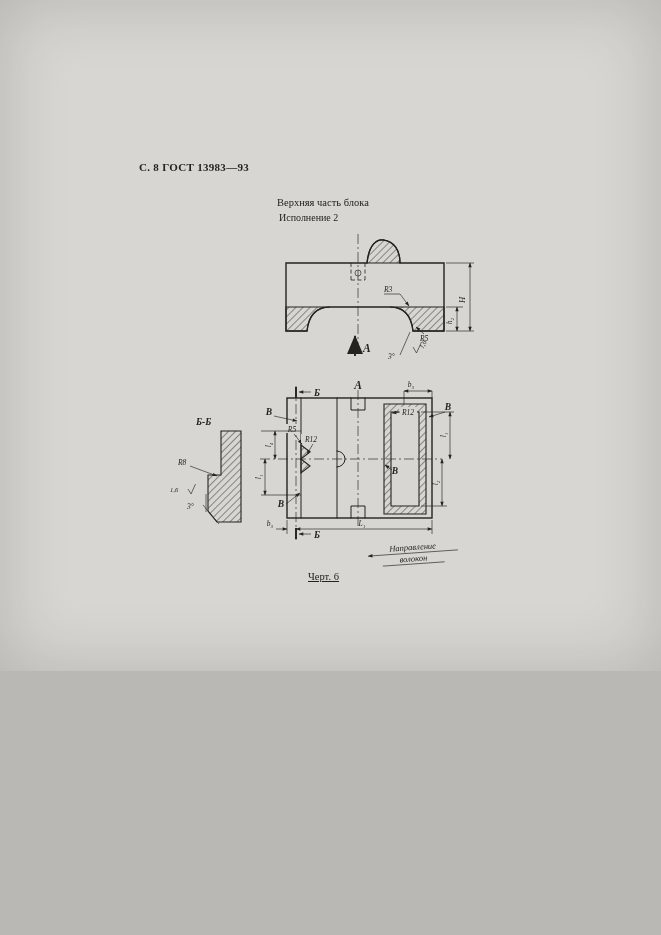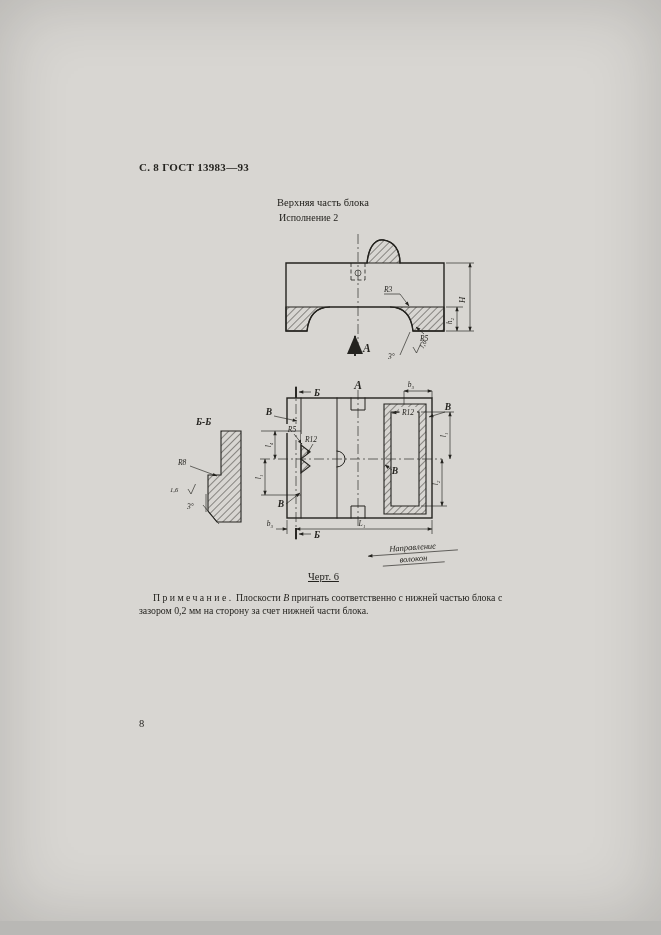--- a/index.html
+++ b/index.html
@@ -1,20 +1,21 @@
 <!DOCTYPE html>
 <html><head>
 <meta charset="utf-8">
 <style>
   html,body{margin:0;padding:0;background:#b9b8b5;}
   .page{
-    position:relative;width:661px;height:921px;margin:0 auto;
+    position:relative;width:661px;height:671px;margin:0 auto;
     background:#d8d6d2;color:#24231f;overflow:hidden;
     font-family:"Liberation Serif","DejaVu Serif",serif;
     box-shadow:inset 0 0 70px rgba(0,0,0,.16);
+    text-align:right;
   }
   .hdr{position:absolute;left:139px;top:161px;font-size:11px;font-weight:bold;letter-spacing:.3px;}
   .fig-title{position:absolute;left:277px;top:197px;font-size:10.5px;font-weight:normal;}
   .fig-variant{position:absolute;left:279px;top:212px;font-size:10px;}
   .drawing{position:absolute;left:120px;top:228px;}
   .caption{position:absolute;left:308px;top:571px;font-size:10.5px;text-decoration:underline;}
   .note{position:absolute;left:139px;top:592px;width:398px;margin:0;font-size:9.8px;line-height:1.32;text-indent:14px;}
   .note-label{letter-spacing:2.4px;}
   .pageno{position:absolute;left:139px;top:718px;font-size:10.5px;}
 
@@ -172,21 +173,15 @@
       <path class="thin" marker-end="url(#arr)" d="M70,238 L97,248"></path>
       <text class="lab6" x="50" y="264">1,6</text>
       <path class="thin" d="M68,261 l3,5 l4.5,-10"></path>
       <path class="thin" d="M86,266 V284 M83,277 L99,296"></path>
       <text class="lab" x="67" y="281">3°</text>
     </g>
   </svg>
 
   <div class="caption">Черт. 6</div>
 
-  <p class="note">
-    <span class="note-label">Примечание.</span>
-    <span>Плоскости</span>
-    <i>В</i>
-    <span>пригнать соответственно с нижней частью блока с зазором 0,2 мм на сторону за счет нижней части блока.</span>
-  </p>
 
   <div class="pageno">8</div>
 </div>
 
 </body></html>

